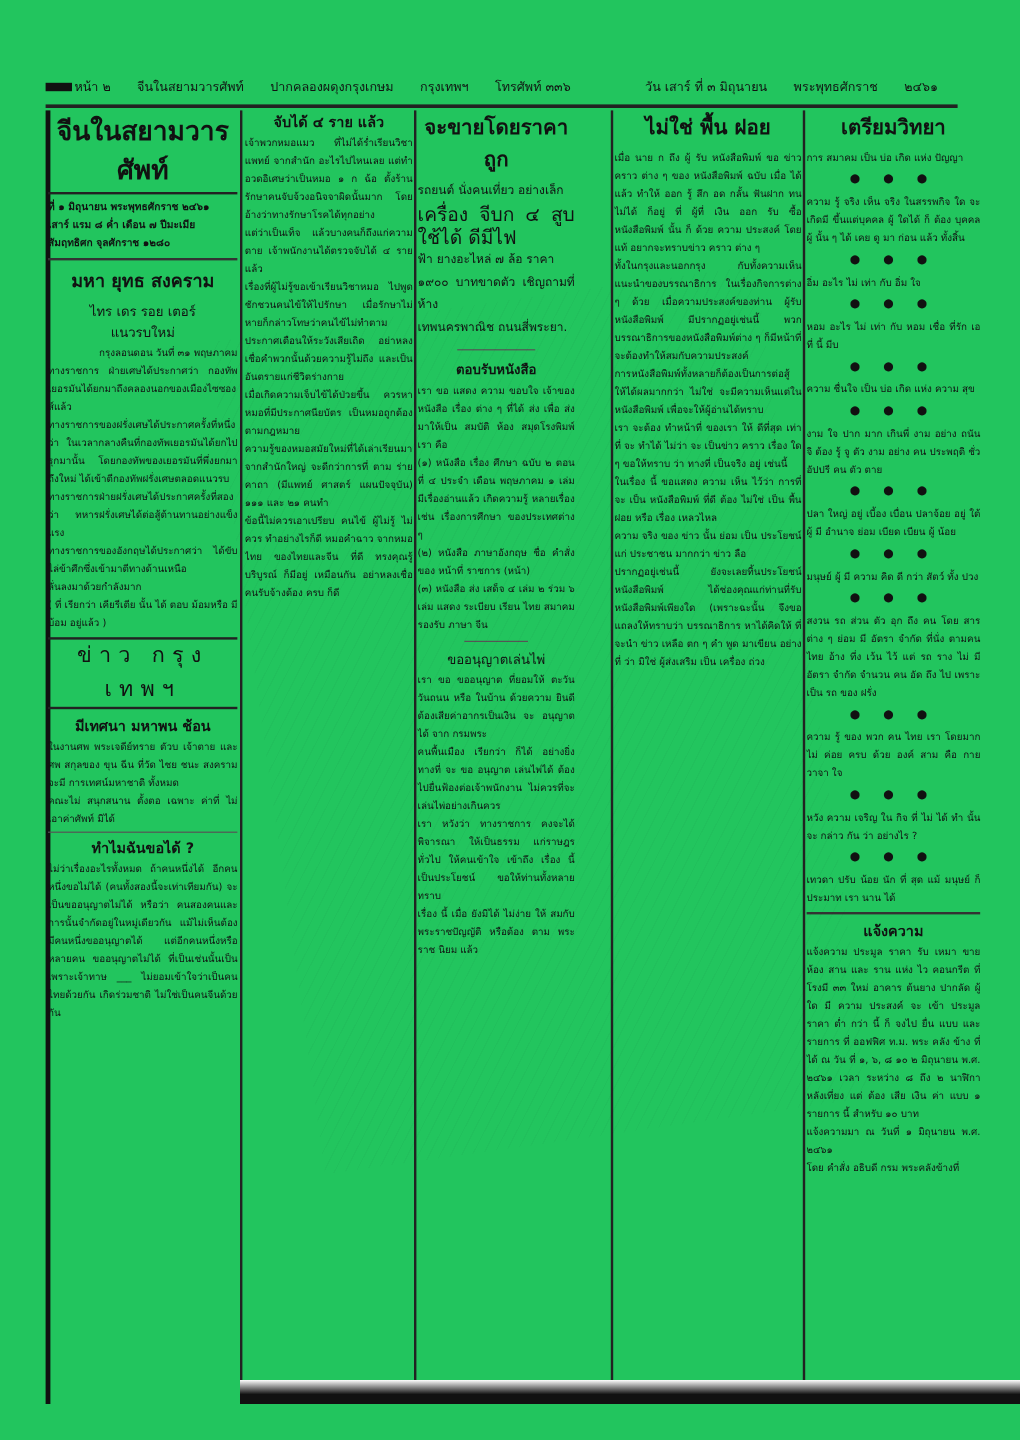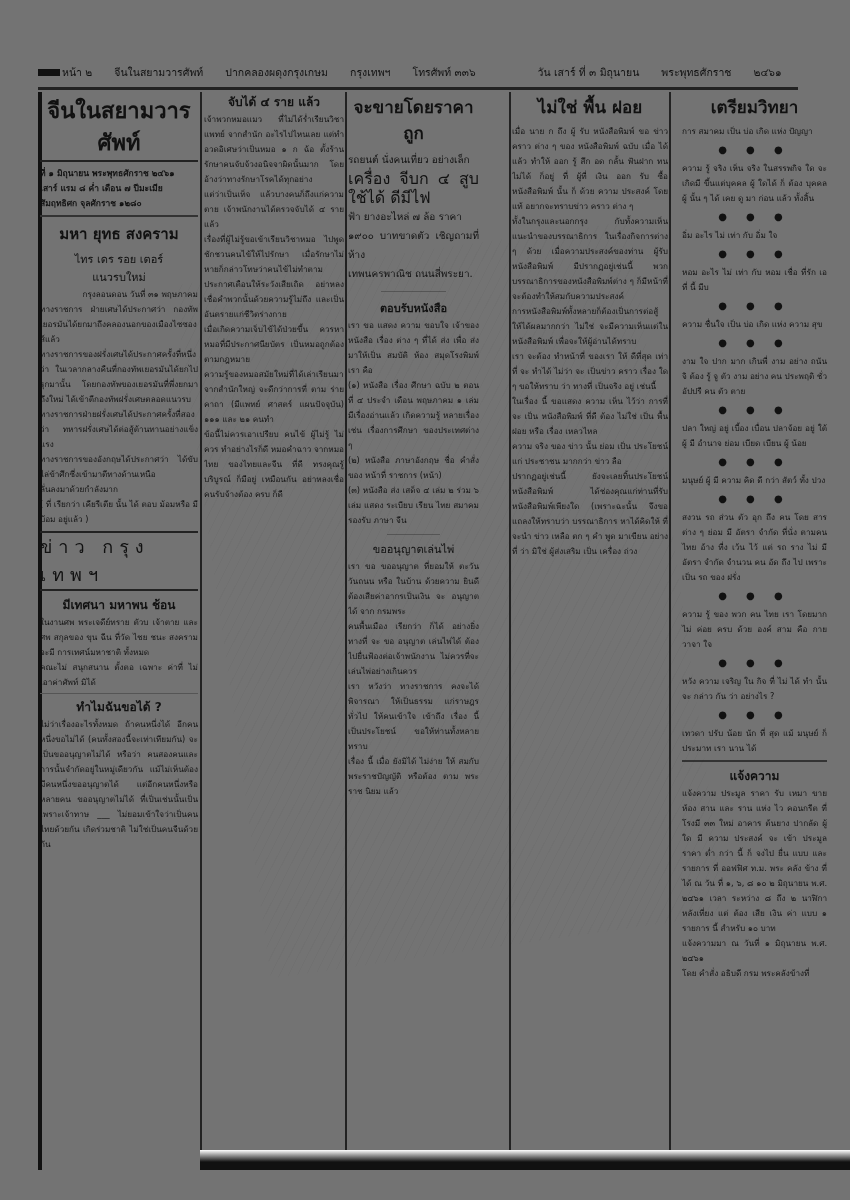--- a/index.html
+++ b/index.html
@@ -1,40 +1,40 @@
 <!DOCTYPE html>
 <html><head>
 <meta charset="utf-8">
 <style>
   html,body{margin:0;padding:0;background:#fff;}
   body{width:850px;height:1200px;position:relative;overflow:hidden;font-family:"DejaVu Sans",sans-serif;color:#111;}
-  .page{position:absolute;left:0;top:0;width:850px;height:1200px;background:#737373;}
+  .page{position:absolute;left:0;top:0;width:850px;height:1200px;background:#22c55e;}
   .masthead{position:absolute;left:38px;top:63px;width:800px;height:18px;font-size:10.5px;display:flex;align-items:center;white-space:nowrap;}
   .masthead .blk{display:inline-block;width:22px;height:7px;background:#111;margin-right:2px;}
   .masthead span{margin-right:22px;}
   .rule-top{position:absolute;left:38px;top:87px;width:760px;height:3px;background:#222;}
   .col{position:absolute;top:92px;bottom:28px;overflow:hidden;font-size:8.2px;line-height:15px;}
   .col p{margin:0 0 0 0;text-align:justify;}
   .c1{left:40px;width:158px;}
   .c2{left:204px;width:140px;}
   .c3{left:348px;width:131px;}
   .c4{left:512px;width:156px;}
-  .c5{left:672px;width:145px;padding-left:10px;}
+  .c5{left:672px;width:145px;}
   .vline{position:absolute;top:92px;bottom:30px;width:2px;background:#222;}
   .edge{position:absolute;left:38px;top:92px;width:4px;bottom:30px;background:#111;}
   .h-title{font-weight:bold;text-align:center;font-size:17px;line-height:26px;margin:2px 0 4px 0;}
   .h-big{font-size:22px;line-height:32px;font-family:"DejaVu Serif",serif;border-bottom:2px solid #222;padding-bottom:2px;}
   .h-sub{font-size:12px;text-align:center;line-height:20px;font-weight:bold;}
   .h-sub2{font-size:11px;text-align:center;line-height:18px;}
   .bold-line{font-weight:bold;font-size:8.5px;}
   .center{text-align:center;}
   .dots{text-align:center;font-size:10px;letter-spacing:8px;line-height:22px;}
   .sep{height:2px;background:#333;margin:4px 0;}
   .sep2{height:1px;background:#555;margin:3px 0;}
-  .boxhead{border-top:2px solid #222;border-bottom:2px solid #222;text-align:left;font-size:18px;font-family:"DejaVu Serif",serif;line-height:28px;margin:4px 0;letter-spacing:6px;}
+  .boxhead{border-top:2px solid #222;border-bottom:2px solid #222;text-align:center;font-size:18px;font-family:"DejaVu Serif",serif;line-height:28px;margin:4px 0;letter-spacing:6px;}
   .bottom-band{position:absolute;left:200px;right:0;top:1150px;height:20px;background:linear-gradient(#fff,#111 60%,#111);}
   .noise{position:absolute;left:220px;top:250px;width:460px;height:700px;pointer-events:none;
     background:repeating-linear-gradient(125deg,rgba(0,0,0,0) 0 7px,rgba(0,0,0,0.05) 7px 8px);
     opacity:.5;transform:rotate(-8deg);}
 </style>
 </head>
 <body>
 
 <div class="page">
 

